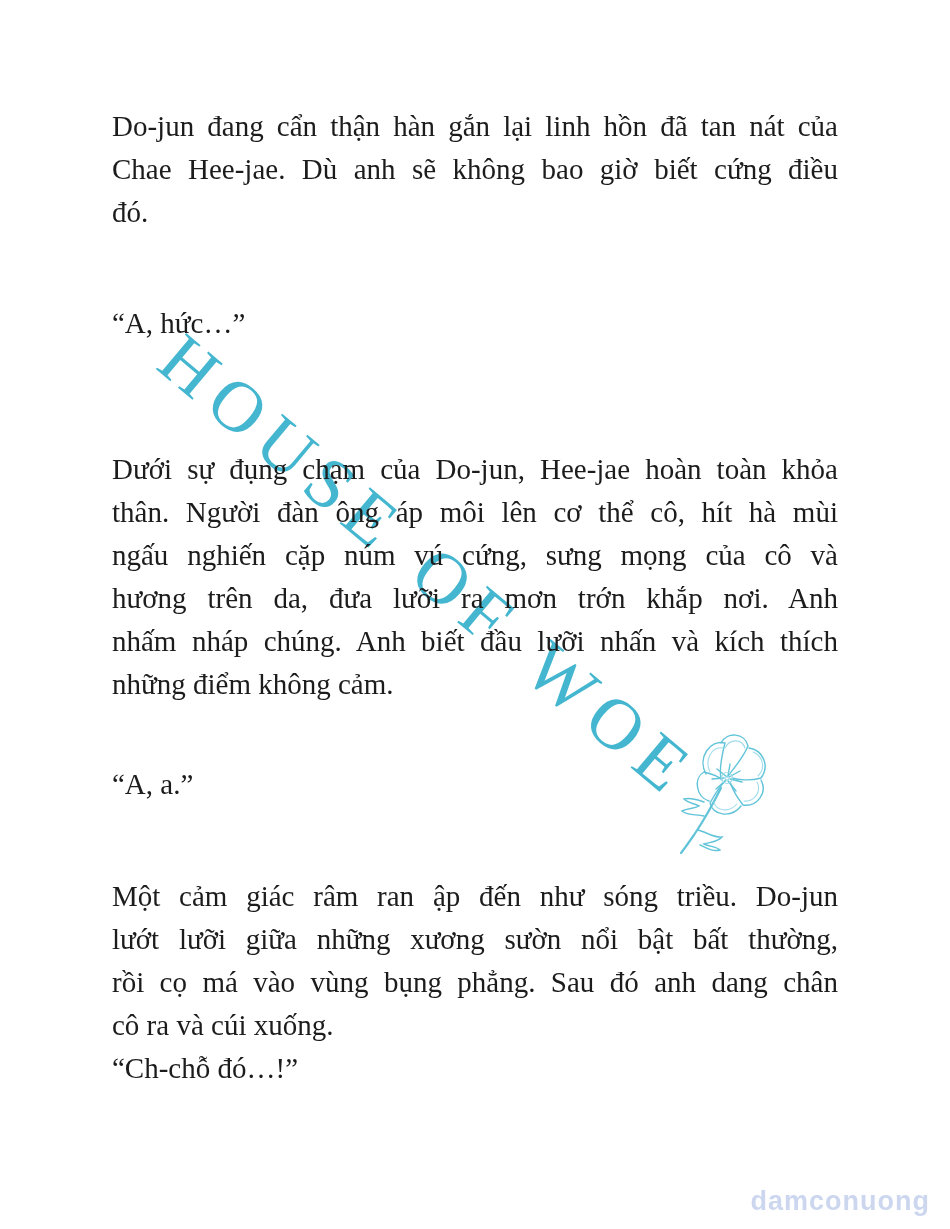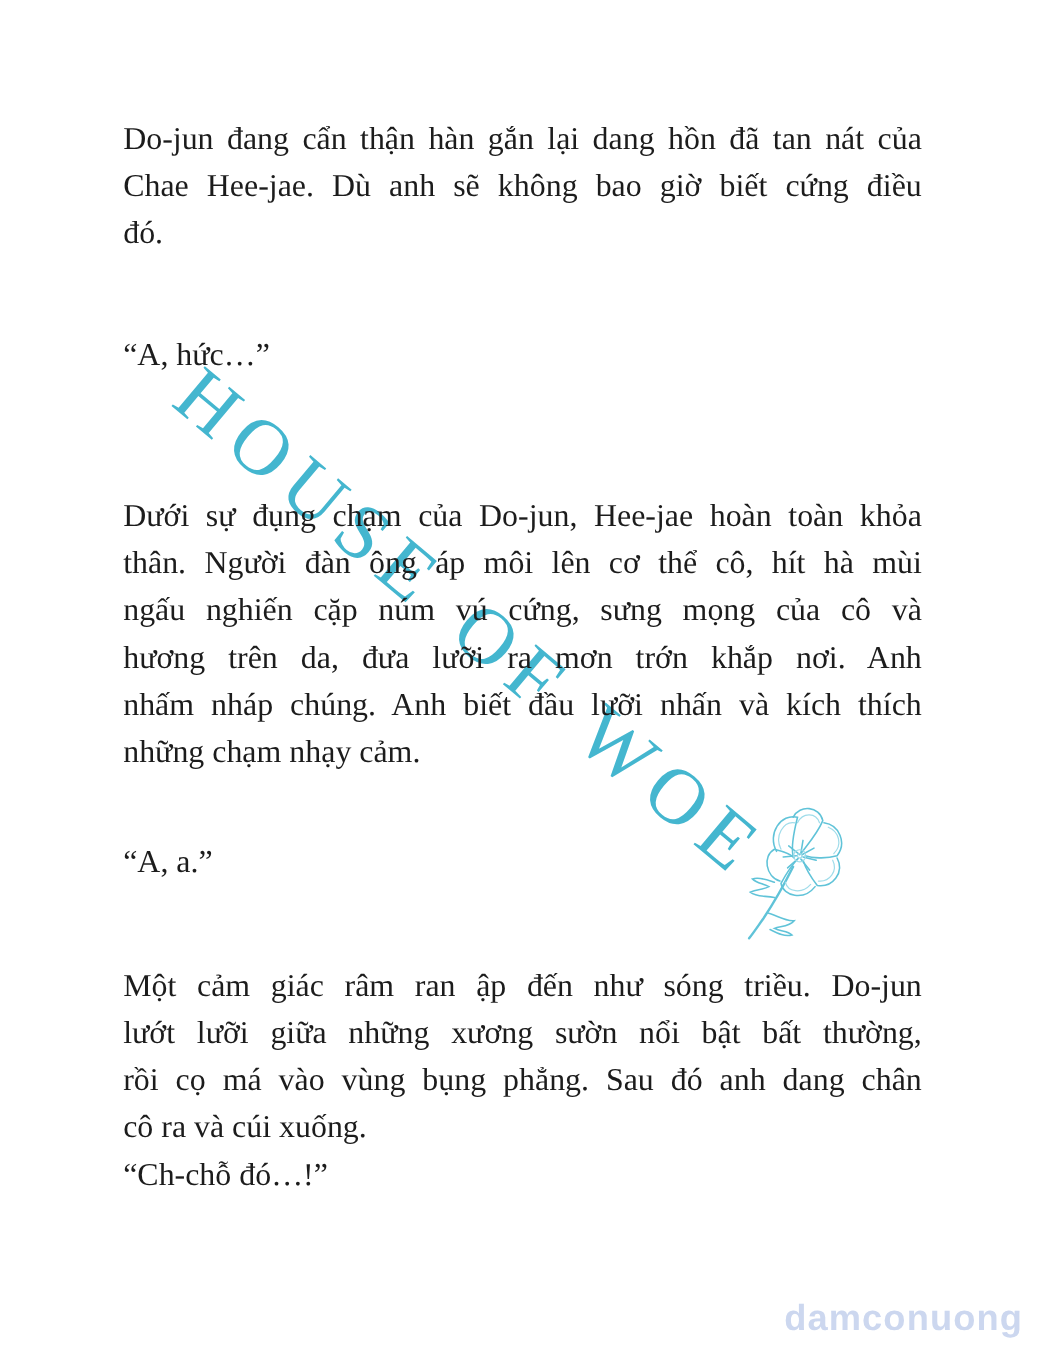--- a/index.html
+++ b/index.html
@@ -57,21 +57,21 @@
   .block-4 { margin-top: 69px; }
   .block-5 { }
 
   
   .wm-site {
     position: absolute;
     right: 20px; bottom: 12px;
     z-index: 3;
     font-family: "Liberation Sans", sans-serif;
     font-weight: bold;
-    font-size: 33px;
+    font-size: 27px;
     letter-spacing: 1px;
     color: #ccd7ef;
     text-shadow: 0 0 5px rgba(255,255,255,0.9);
     pointer-events: none;
   }
 </style>
 </head>
 <body>
 
 <div class="page">
@@ -101,34 +101,34 @@
       <path d="M85,26 C95,30 98,42 90,50"></path>
       <path d="M89,56 C94,66 86,76 76,75"></path>
       <path d="M69,78 C61,87 48,85 46,76"></path>
       <circle cx="59" cy="52" r="5.5"></circle>
       <circle cx="59" cy="52" r="2"></circle>
     </g>
   </svg>
 
   <div class="content">
       <div class="block block-0 narration">
-        <div class="line">Do-jun đang cẩn thận hàn gắn lại dang hồn đã tan nát của</div>
+        <div class="line">Do-jun đang cẩn thận hàn gắn lại linh hồn đã tan nát của</div>
         <div class="line">Chae Hee-jae. Dù anh sẽ không bao giờ biết cứng điều</div>
         <div class="line last">đó.</div>
       </div>
       <div class="block block-1 dialogue">
         <div class="line last">“A, hức…”</div>
       </div>
       <div class="block block-2 narration">
         <div class="line">Dưới sự đụng chạm của Do-jun, Hee-jae hoàn toàn khỏa</div>
         <div class="line">thân. Người đàn ông áp môi lên cơ thể cô, hít hà mùi</div>
         <div class="line">ngấu nghiến cặp núm vú cứng, sưng mọng của cô và</div>
         <div class="line">hương trên da, đưa lưỡi ra mơn trớn khắp nơi. Anh</div>
         <div class="line">nhấm nháp chúng. Anh biết đầu lưỡi nhấn và kích thích</div>
-        <div class="line last">những chạm nhạy cảm.</div>
+        <div class="line last">những điểm không cảm.</div>
       </div>
       <div class="block block-3 dialogue">
         <div class="line last">“A, a.”</div>
       </div>
       <div class="block block-4 narration">
         <div class="line">Một cảm giác râm ran ập đến như sóng triều. Do-jun</div>
         <div class="line">lướt lưỡi giữa những xương sườn nổi bật bất thường,</div>
         <div class="line">rồi cọ má vào vùng bụng phẳng. Sau đó anh dang chân</div>
         <div class="line last">cô ra và cúi xuống.</div>
       </div>

